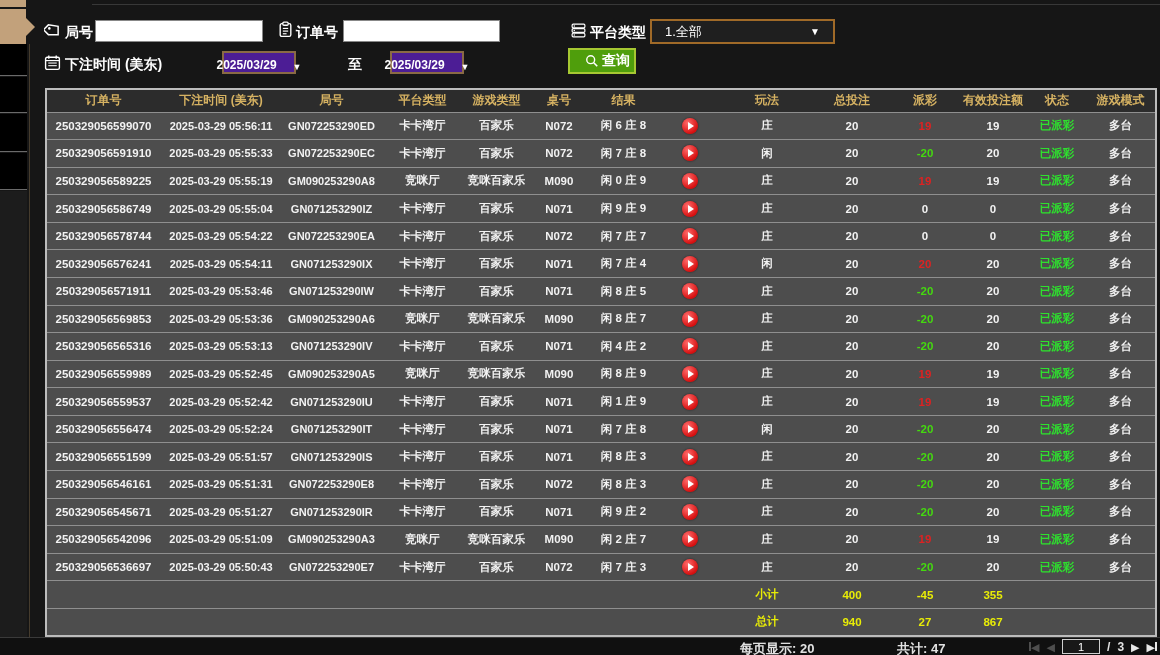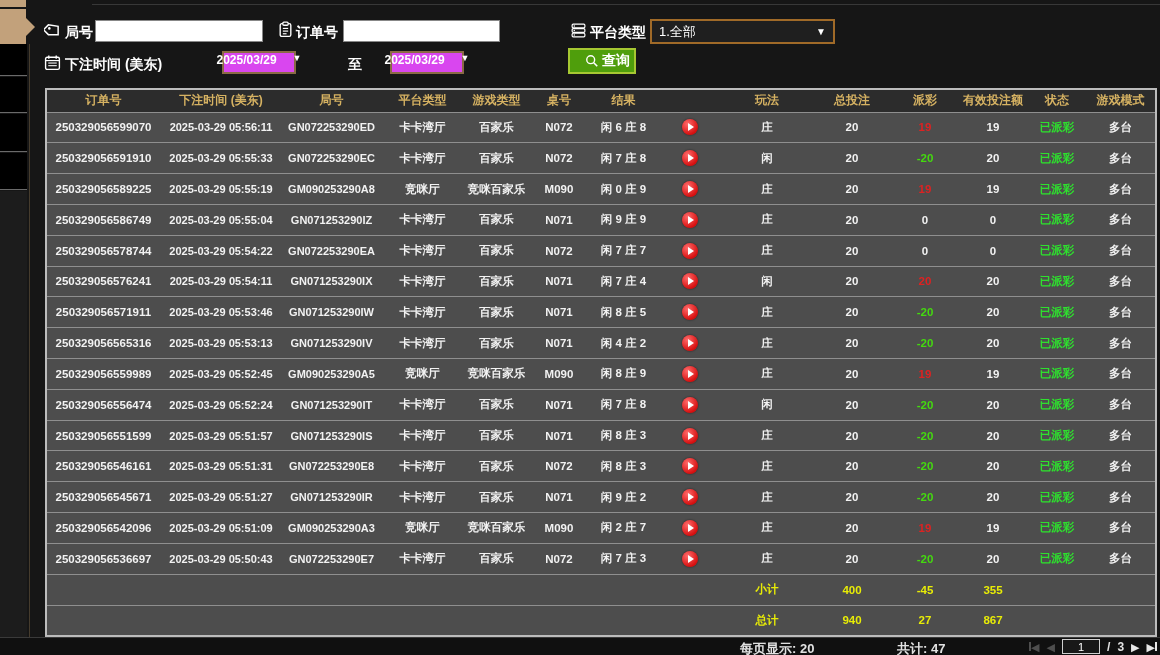--- a/index.html
+++ b/index.html
@@ -22,24 +22,24 @@
   .sb-item { position:absolute; left:0; width:27px; background:#000; border-bottom:1px solid #6a6a6a; }
   .sb-rest { position:absolute; left:0; top:191px; width:27px; height:464px; background:#1c1c1c; }
   .sb-vline { position:absolute; left:29px; top:44px; height:611px; width:1px; background:#463c2d; }
 
   
   .flabel { position:absolute; font-size:14px; font-weight:bold; color:#fff; white-space:nowrap; }
   .ficon  { position:absolute; width:17px; height:17px; }
   .ficon svg { width:100%; height:100%; display:block; }
   .txt { position:absolute; height:22px; background:#fff; border:1px solid #888; font-size:12px; padding:0 4px; color:#111; }
   .sel { position:absolute; background:#1f1f1f; border:2px solid #a06a28; color:#fff; font-size:13px;
-         display:flex; align-items:center; padding:0 7px; cursor:pointer; }
+         display:flex; align-items:center; padding:0 13px; cursor:pointer; }
   .sel .caret { margin-left:auto; font-size:10px; color:#fff; }
-  .date { position:absolute; background:#d946ef; border:2px solid #8a6a45; color:#fff; font-size:12px; font-weight:bold;
-          display:flex; align-items:flex-start; justify-content:center; gap:16px; cursor:pointer; }
+  .date { position:absolute; background:#4c1d95; border:2px solid #8a6a45; color:#fff; font-size:12px; font-weight:bold;
+          display:flex; align-items:flex-end; justify-content:center; gap:16px; cursor:pointer; }
   .date .caret { font-size:9px; }
   .btn-search { position:absolute; left:568px; top:48px; width:68px; height:26px;
       background:#4f9e0c; border:2px solid #a6c832; color:#fff; font-weight:bold; font-size:14px;
       display:flex; align-items:center; justify-content:center; gap:3px; cursor:pointer;
       font-family:"Liberation Sans",sans-serif;padding-left:11px; }
   .btn-search svg { width:14px; height:14px; }
 
   
   table.tbl { position:absolute; left:45px; top:88px; width:1112px; height:549px;
       border:2px solid #bcbcbc; border-collapse:collapse; table-layout:fixed; background:#4d4d4d; }
@@ -293,20 +293,36 @@
         <td>闲 8 庄 5</td>
         <td><span class="play"></span></td>
         <td>庄</td>
         <td>20</td>
         <td class="neg">-20</td>
         <td>20</td>
         <td class="status">已派彩</td>
         <td>多台</td>
       </tr>
       <tr>
+        <td>250329056569853</td>
+        <td class="c-time">2025-03-29 05:53:36</td>
+        <td class="c-round">GM090253290A6</td>
+        <td>竞咪厅</td>
+        <td>竞咪百家乐</td>
+        <td>M090</td>
+        <td>闲 8 庄 7</td>
+        <td><span class="play"></span></td>
+        <td>庄</td>
+        <td>20</td>
+        <td class="neg">-20</td>
+        <td>20</td>
+        <td class="status">已派彩</td>
+        <td>多台</td>
+      </tr>
+      <tr>
         <td>250329056565316</td>
         <td class="c-time">2025-03-29 05:53:13</td>
         <td class="c-round">GN071253290IV</td>
         <td>卡卡湾厅</td>
         <td>百家乐</td>
         <td>N071</td>
         <td>闲 4 庄 2</td>
         <td><span class="play"></span></td>
         <td>庄</td>
         <td>20</td>
@@ -316,20 +332,36 @@
         <td>多台</td>
       </tr>
       <tr>
         <td>250329056559989</td>
         <td class="c-time">2025-03-29 05:52:45</td>
         <td class="c-round">GM090253290A5</td>
         <td>竞咪厅</td>
         <td>竞咪百家乐</td>
         <td>M090</td>
         <td>闲 8 庄 9</td>
+        <td><span class="play"></span></td>
+        <td>庄</td>
+        <td>20</td>
+        <td class="pos">19</td>
+        <td>19</td>
+        <td class="status">已派彩</td>
+        <td>多台</td>
+      </tr>
+      <tr>
+        <td>250329056559537</td>
+        <td class="c-time">2025-03-29 05:52:42</td>
+        <td class="c-round">GN071253290IU</td>
+        <td>卡卡湾厅</td>
+        <td>百家乐</td>
+        <td>N071</td>
+        <td>闲 1 庄 9</td>
         <td><span class="play"></span></td>
         <td>庄</td>
         <td>20</td>
         <td class="pos">19</td>
         <td>19</td>
         <td class="status">已派彩</td>
         <td>多台</td>
       </tr>
       <tr>
         <td>250329056556474</td>

